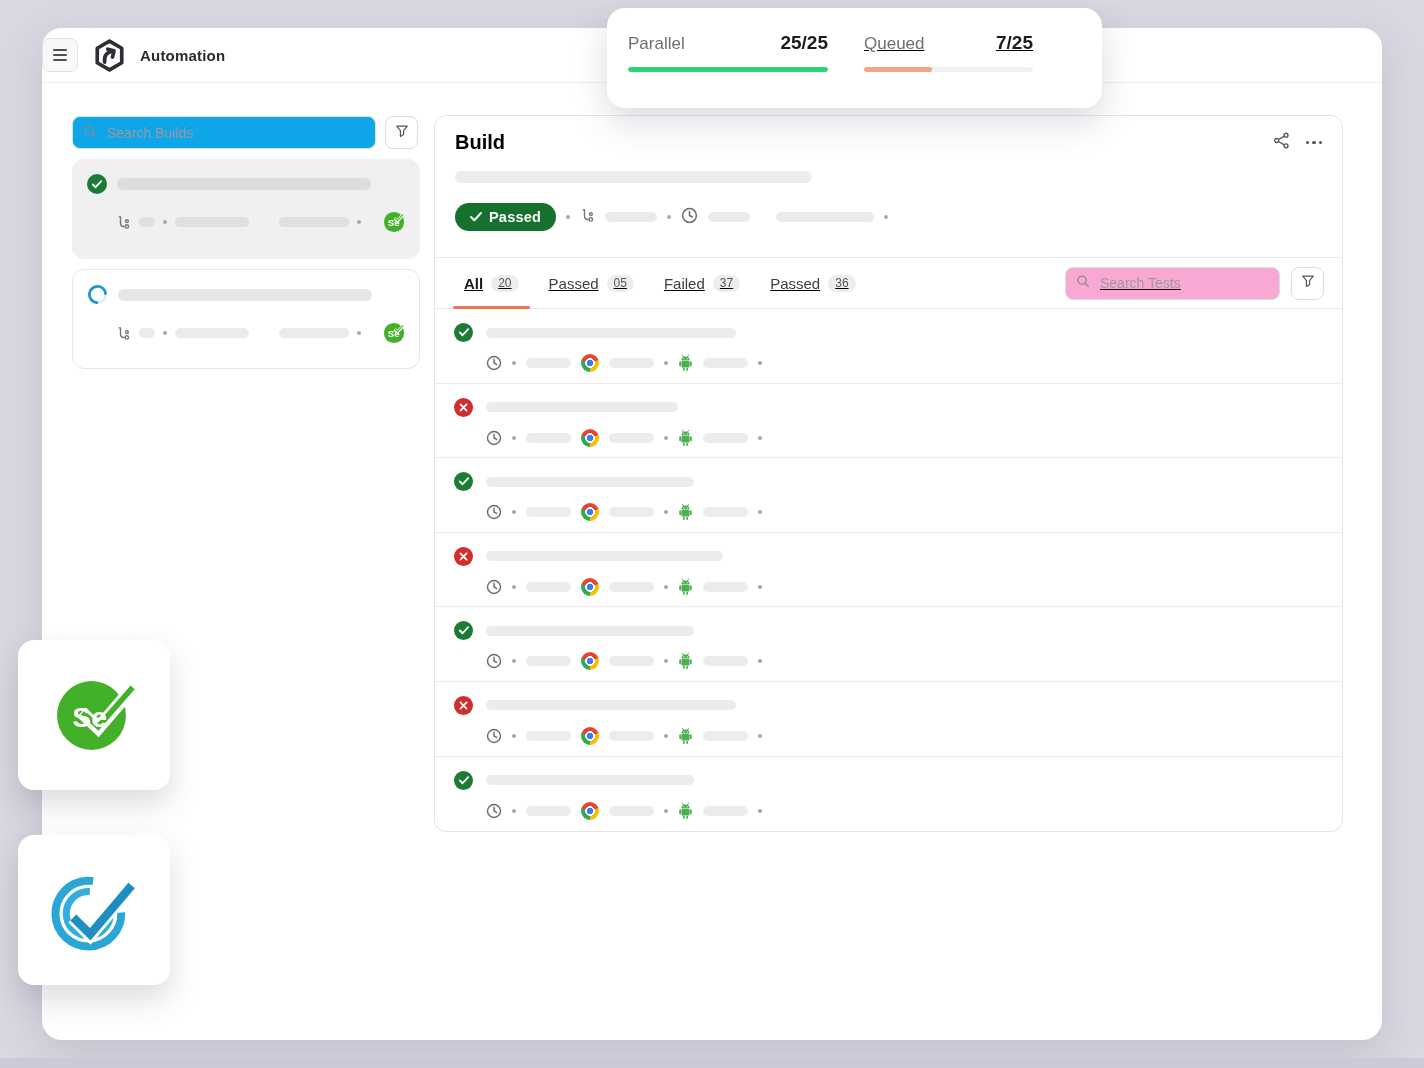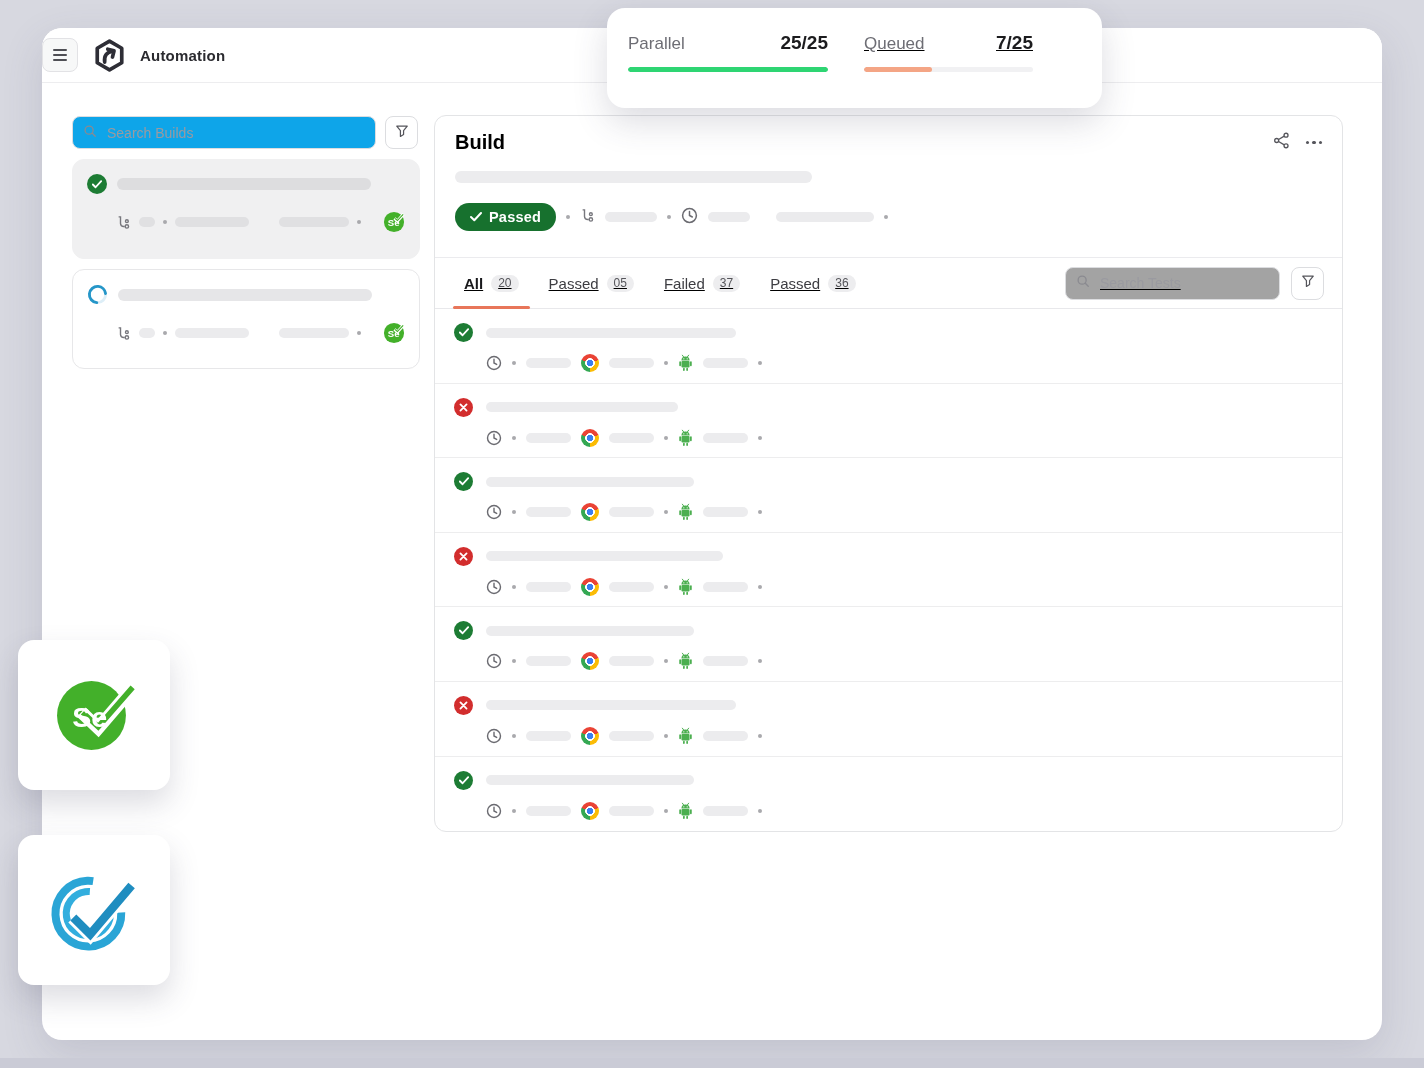--- a/index.html
+++ b/index.html
@@ -89,21 +89,21 @@
   }
   .tab{position:relative;height:100%;display:flex;align-items:center;gap:8px;padding:0 15px;cursor:pointer;}
   .tab-label{font-size:15px;color:#3d3d42;}
   .tab.active .tab-label{font-weight:700;color:#19191c;}
   .tab-count{background:#ededef;color:#55555a;font-size:12px;border-radius:9px;padding:2.5px 7px;line-height:1;}
   .tab.active::after{
     content:"";position:absolute;left:4px;right:4px;bottom:-1px;height:3px;background:#e8765a;border-radius:2px;
   }
   .tabs-right{margin-left:auto;display:flex;align-items:center;gap:11px;}
   .search-tests{
-    width:215px;height:33px;border:1px solid #dcdde0;border-radius:8px;background:#a3a3a3;
+    width:215px;height:33px;border:1px solid #dcdde0;border-radius:8px;background:#f9a8d4;
     display:flex;align-items:center;padding:0 10px;box-sizing:border-box;gap:8px;
   }
   .search-tests input{border:none;outline:none;background:transparent;font-size:14px;color:#444;width:100%;font-family:"Liberation Sans",sans-serif;}
   .search-tests input::placeholder{color:#9a9aa0;}
 
   .test-row{height:74.6px;border-bottom:1px solid #ededee;box-sizing:border-box;padding:14px 0 0 19px;cursor:pointer;}
   .test-row:last-child{border-bottom:none;}
   .tr-line1{display:flex;align-items:center;}
   .tr-line1 .status-circle{width:19px;height:19px;}
   .tr-title{margin-left:13px;height:10px;border-radius:5px;background:#ececee;}

